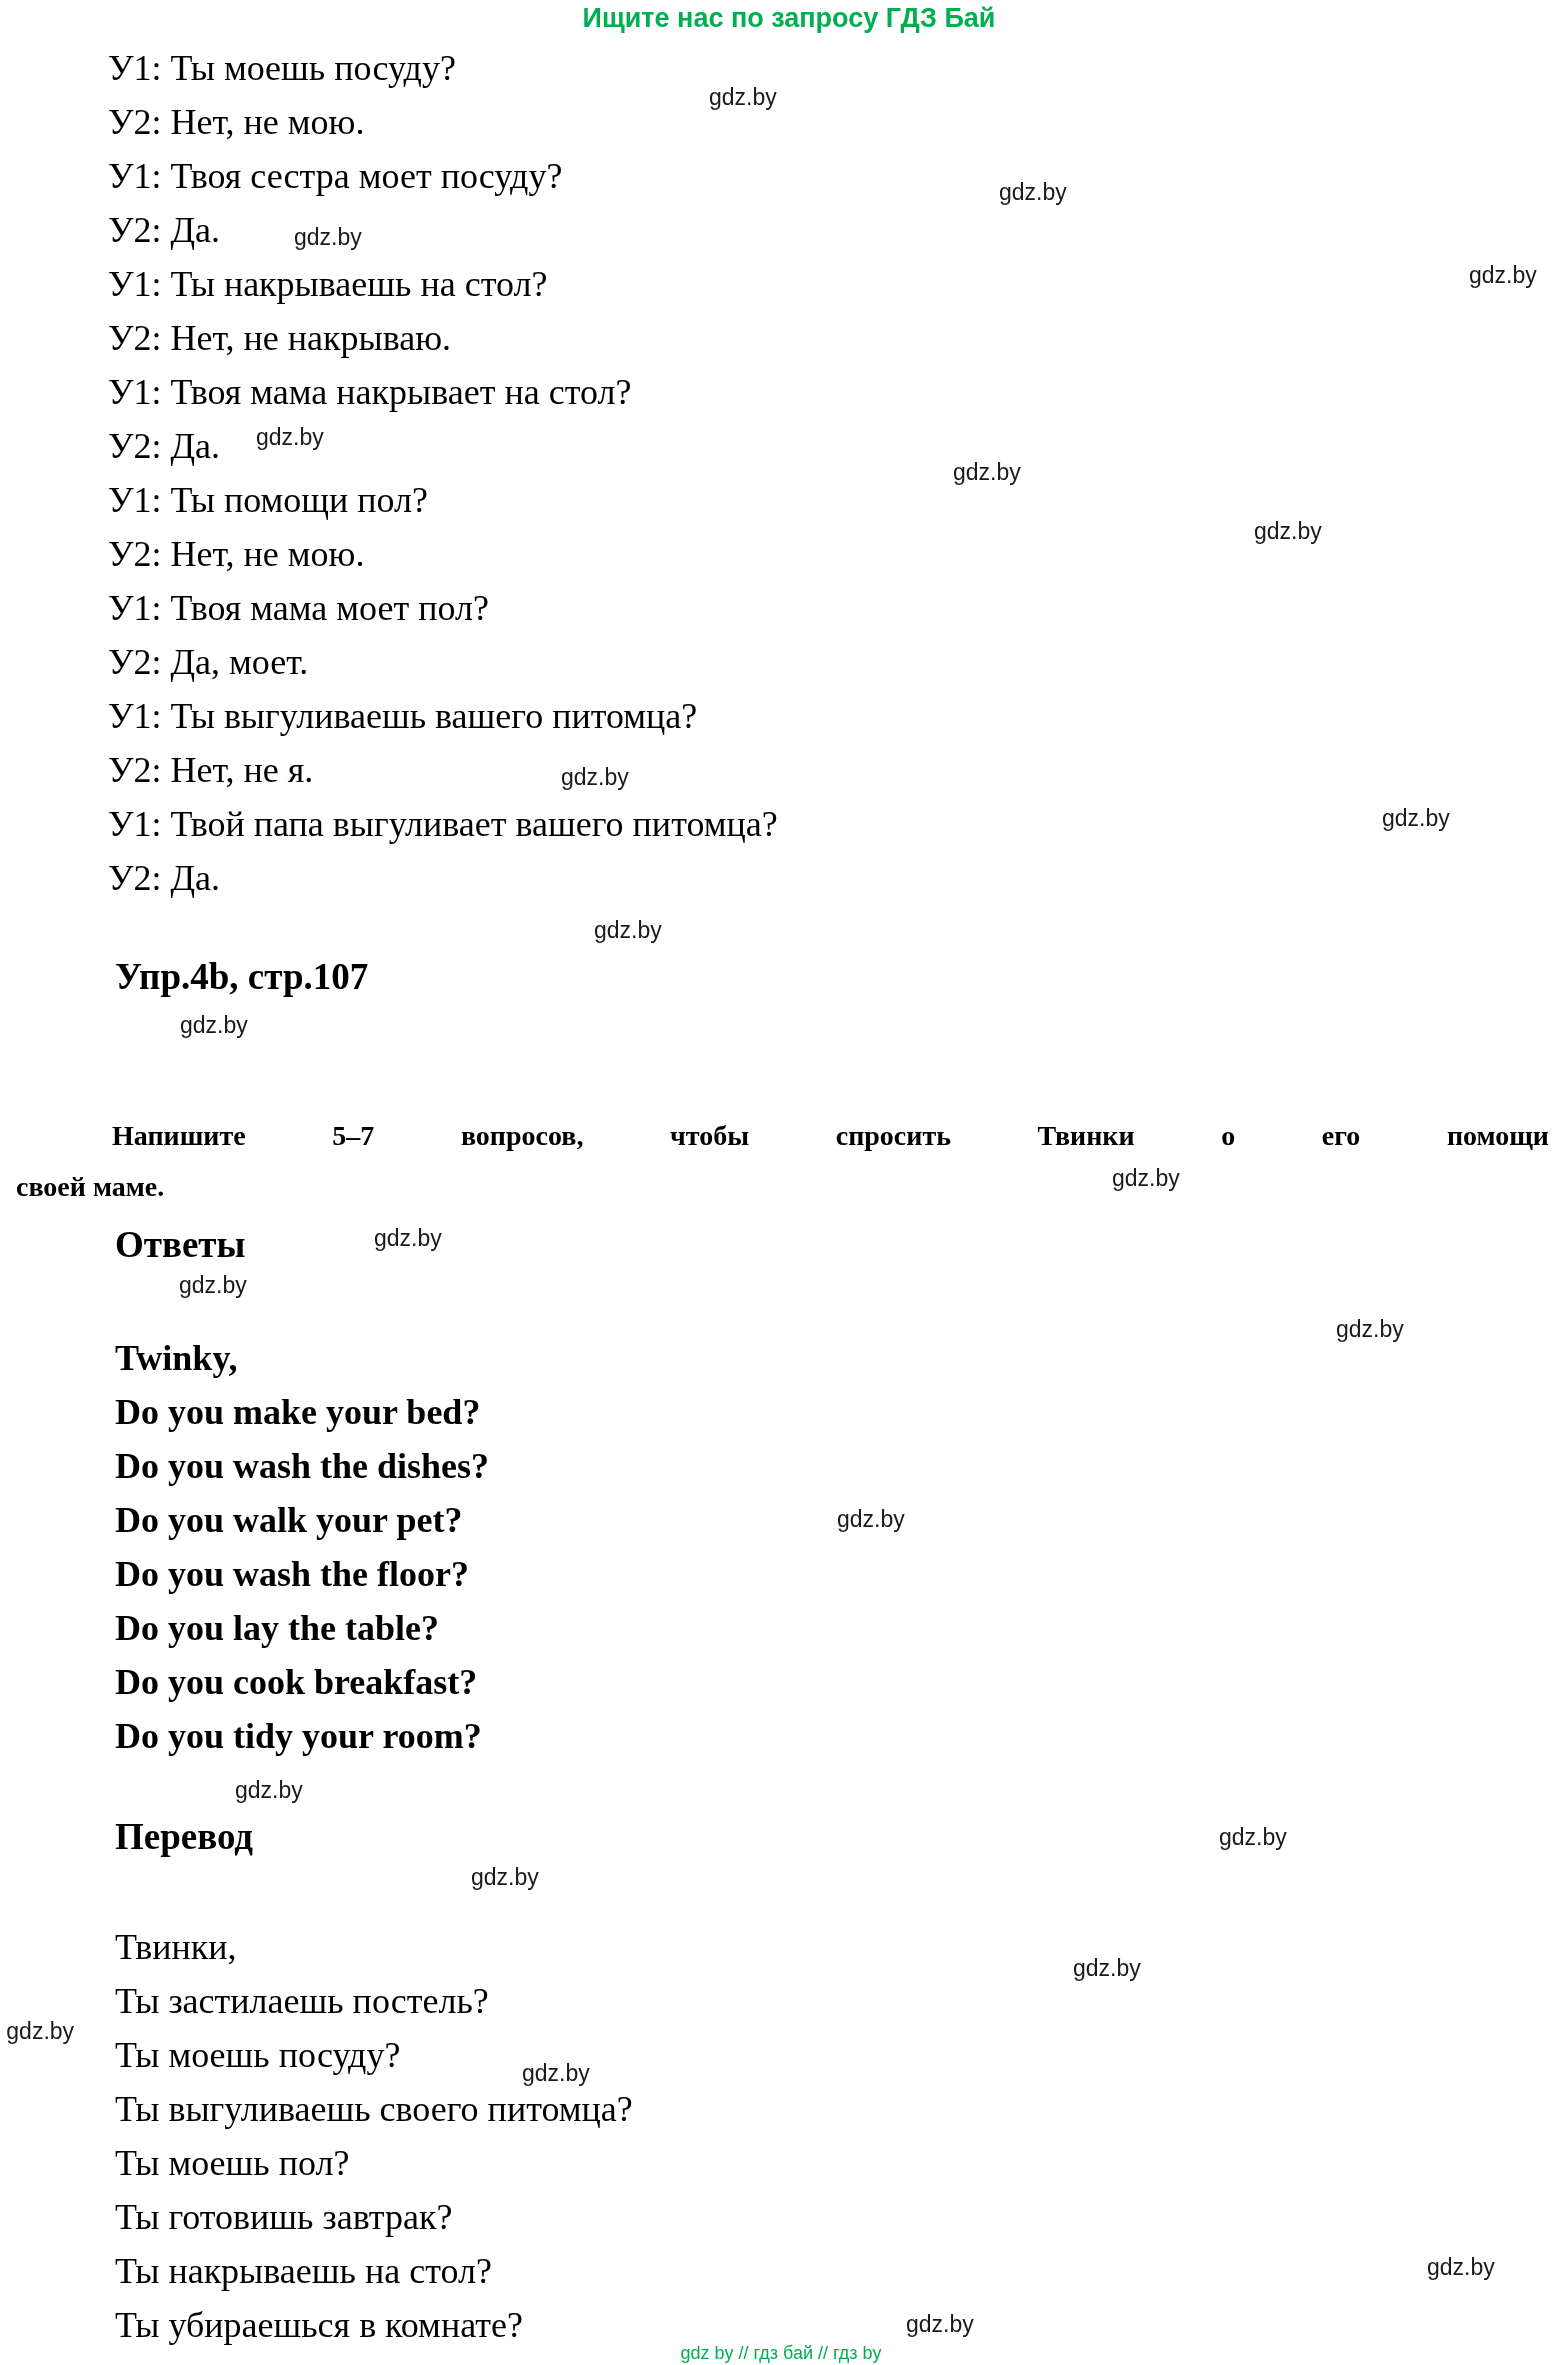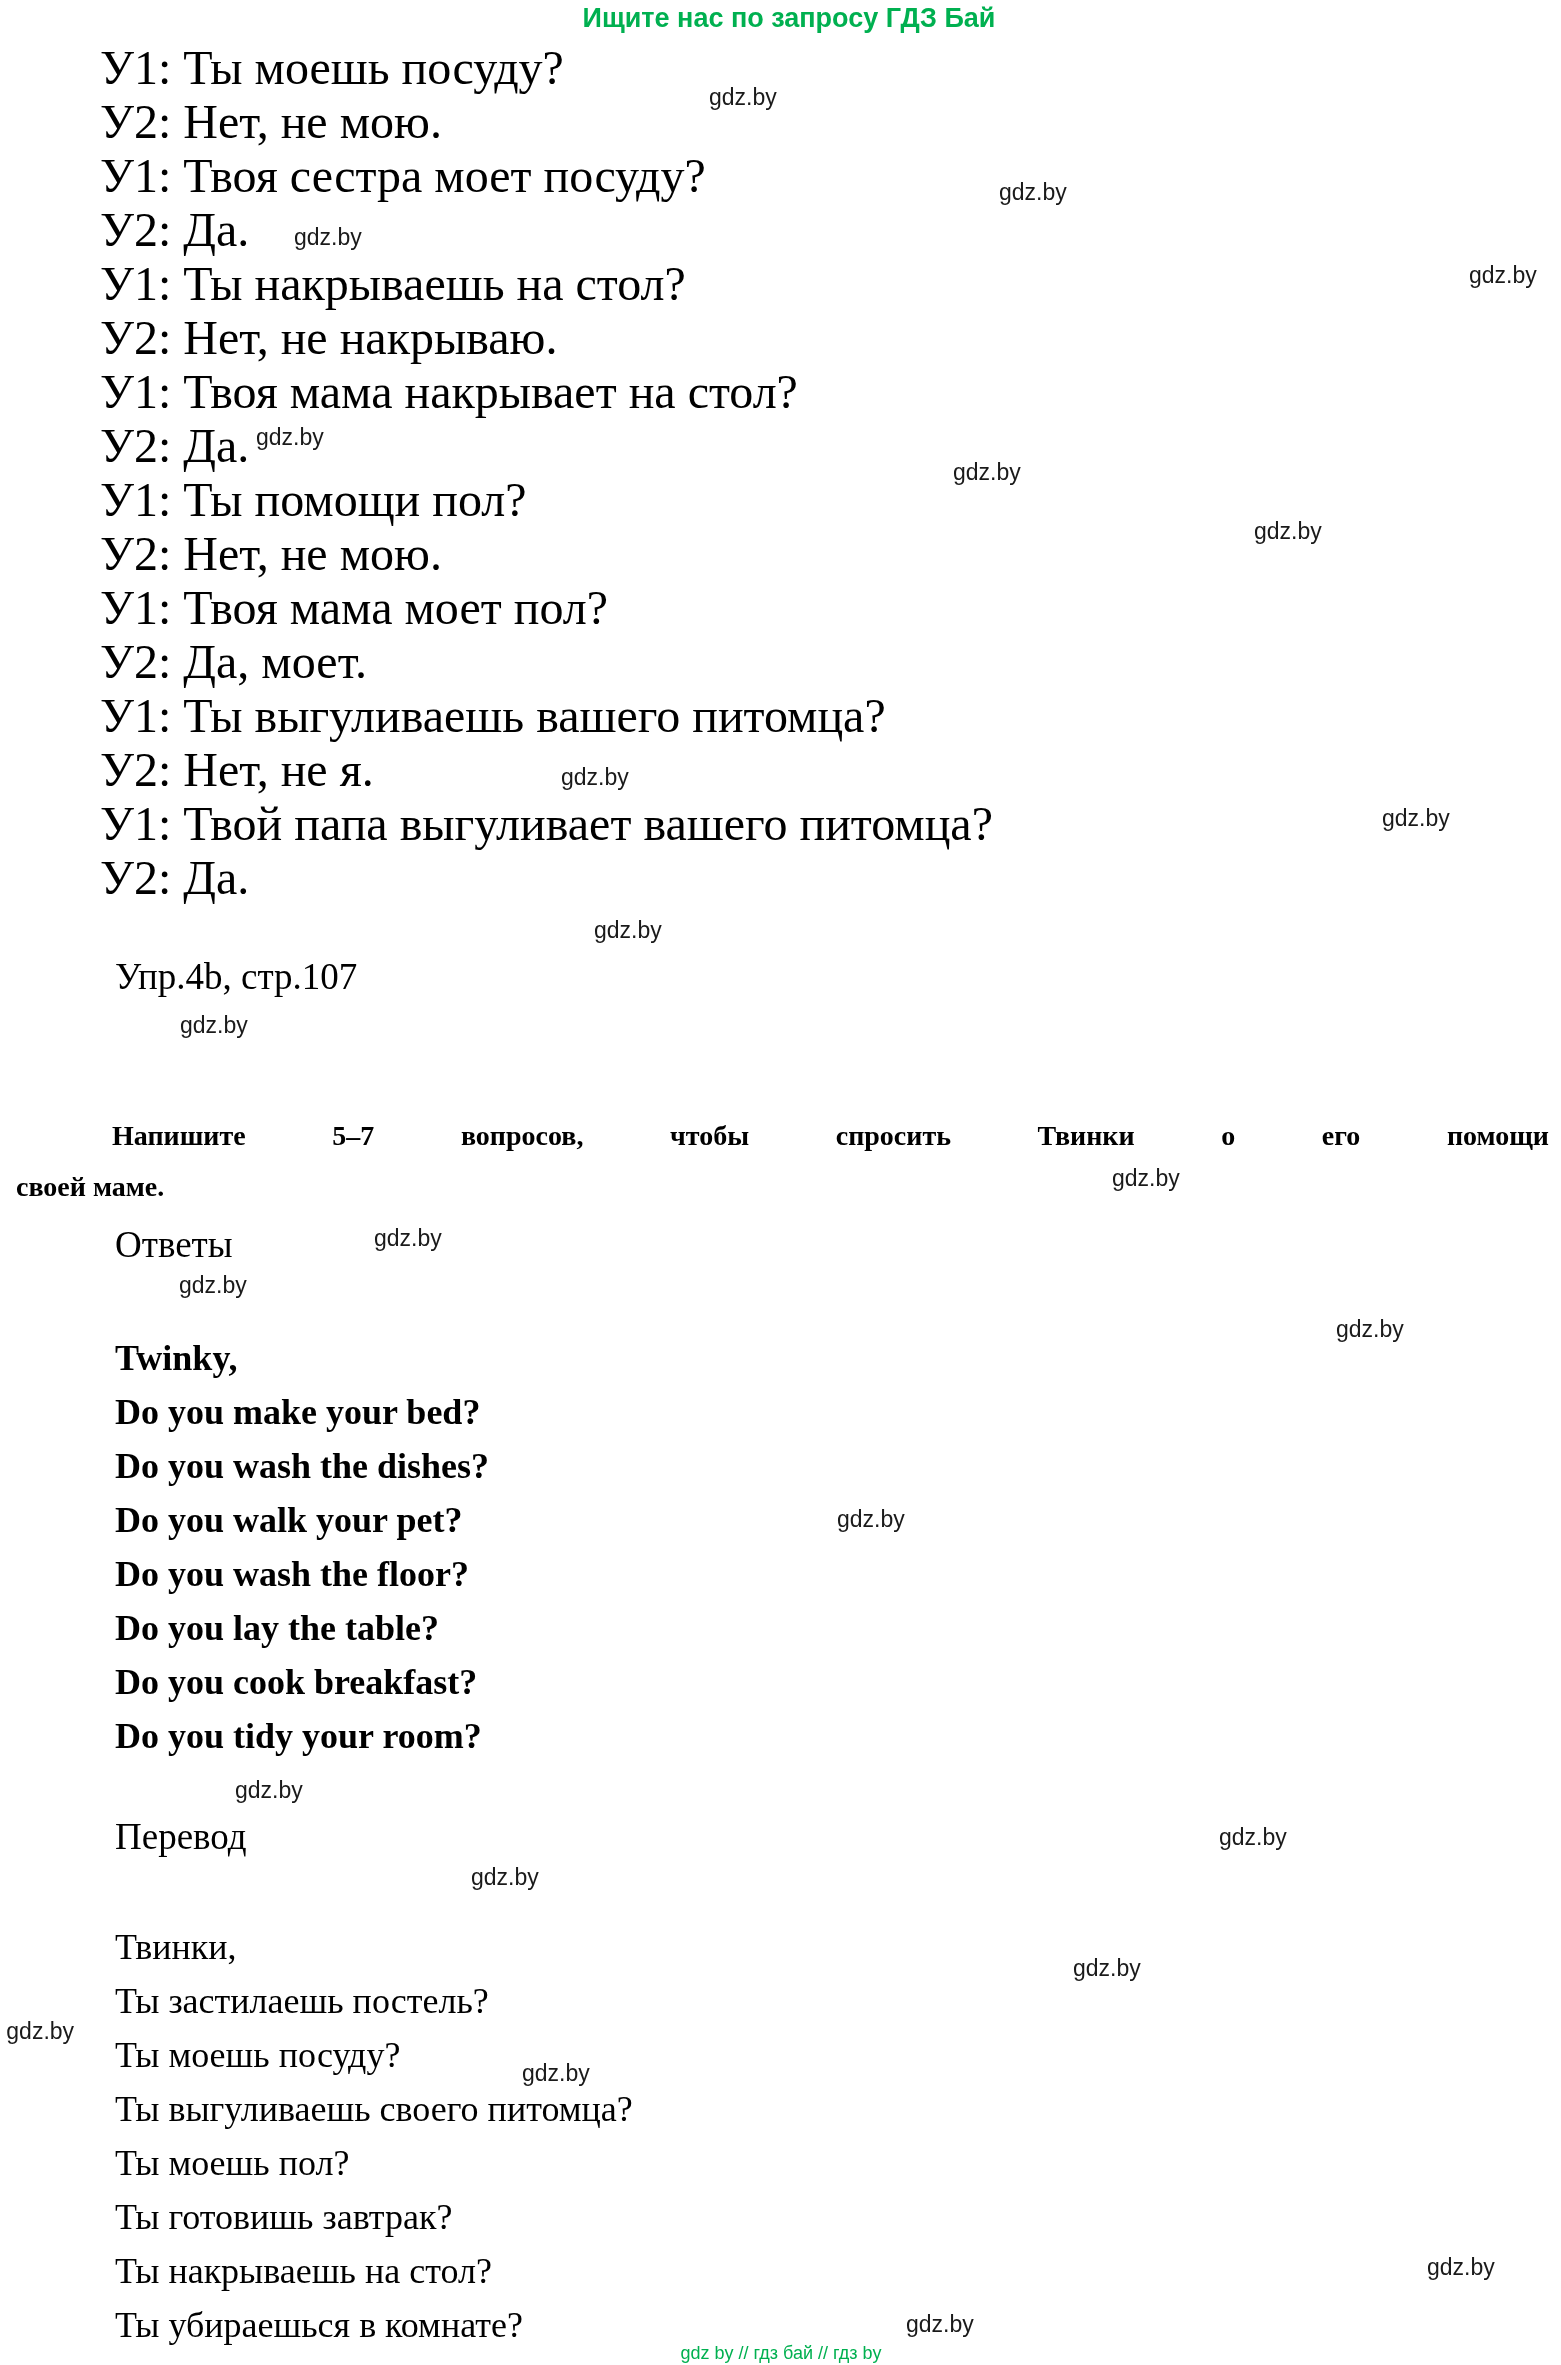--- a/index.html
+++ b/index.html
@@ -28,30 +28,30 @@
     bottom: 1.6px; left: 0;
     width: 100%;
     text-align: center;
     font-family: "Liberation Sans", sans-serif;
     font-size: 18px;
     font-weight: 400;
     color: #00b050;
   }
   .dialogue {
     position: absolute;
-    left: 100px; top: 41px;
-    font-size: 48px;
+    left: 108px; top: 41px;
+    font-size: 36px;
     line-height: 54px;
     white-space: nowrap;
   }
   .h {
     position: absolute;
     left: 115px;
     font-size: 37px;
-    font-weight: 400;
+    font-weight: 700;
     white-space: nowrap;
   }
   .heading-ex { top: 955px; }
   .heading-answers { top: 1223px; }
   .heading-translation { top: 1815px; }
   .task {
     position: absolute;
     left: 16px; top: 1110px;
     width: 1533px;
     font-size: 28px;

